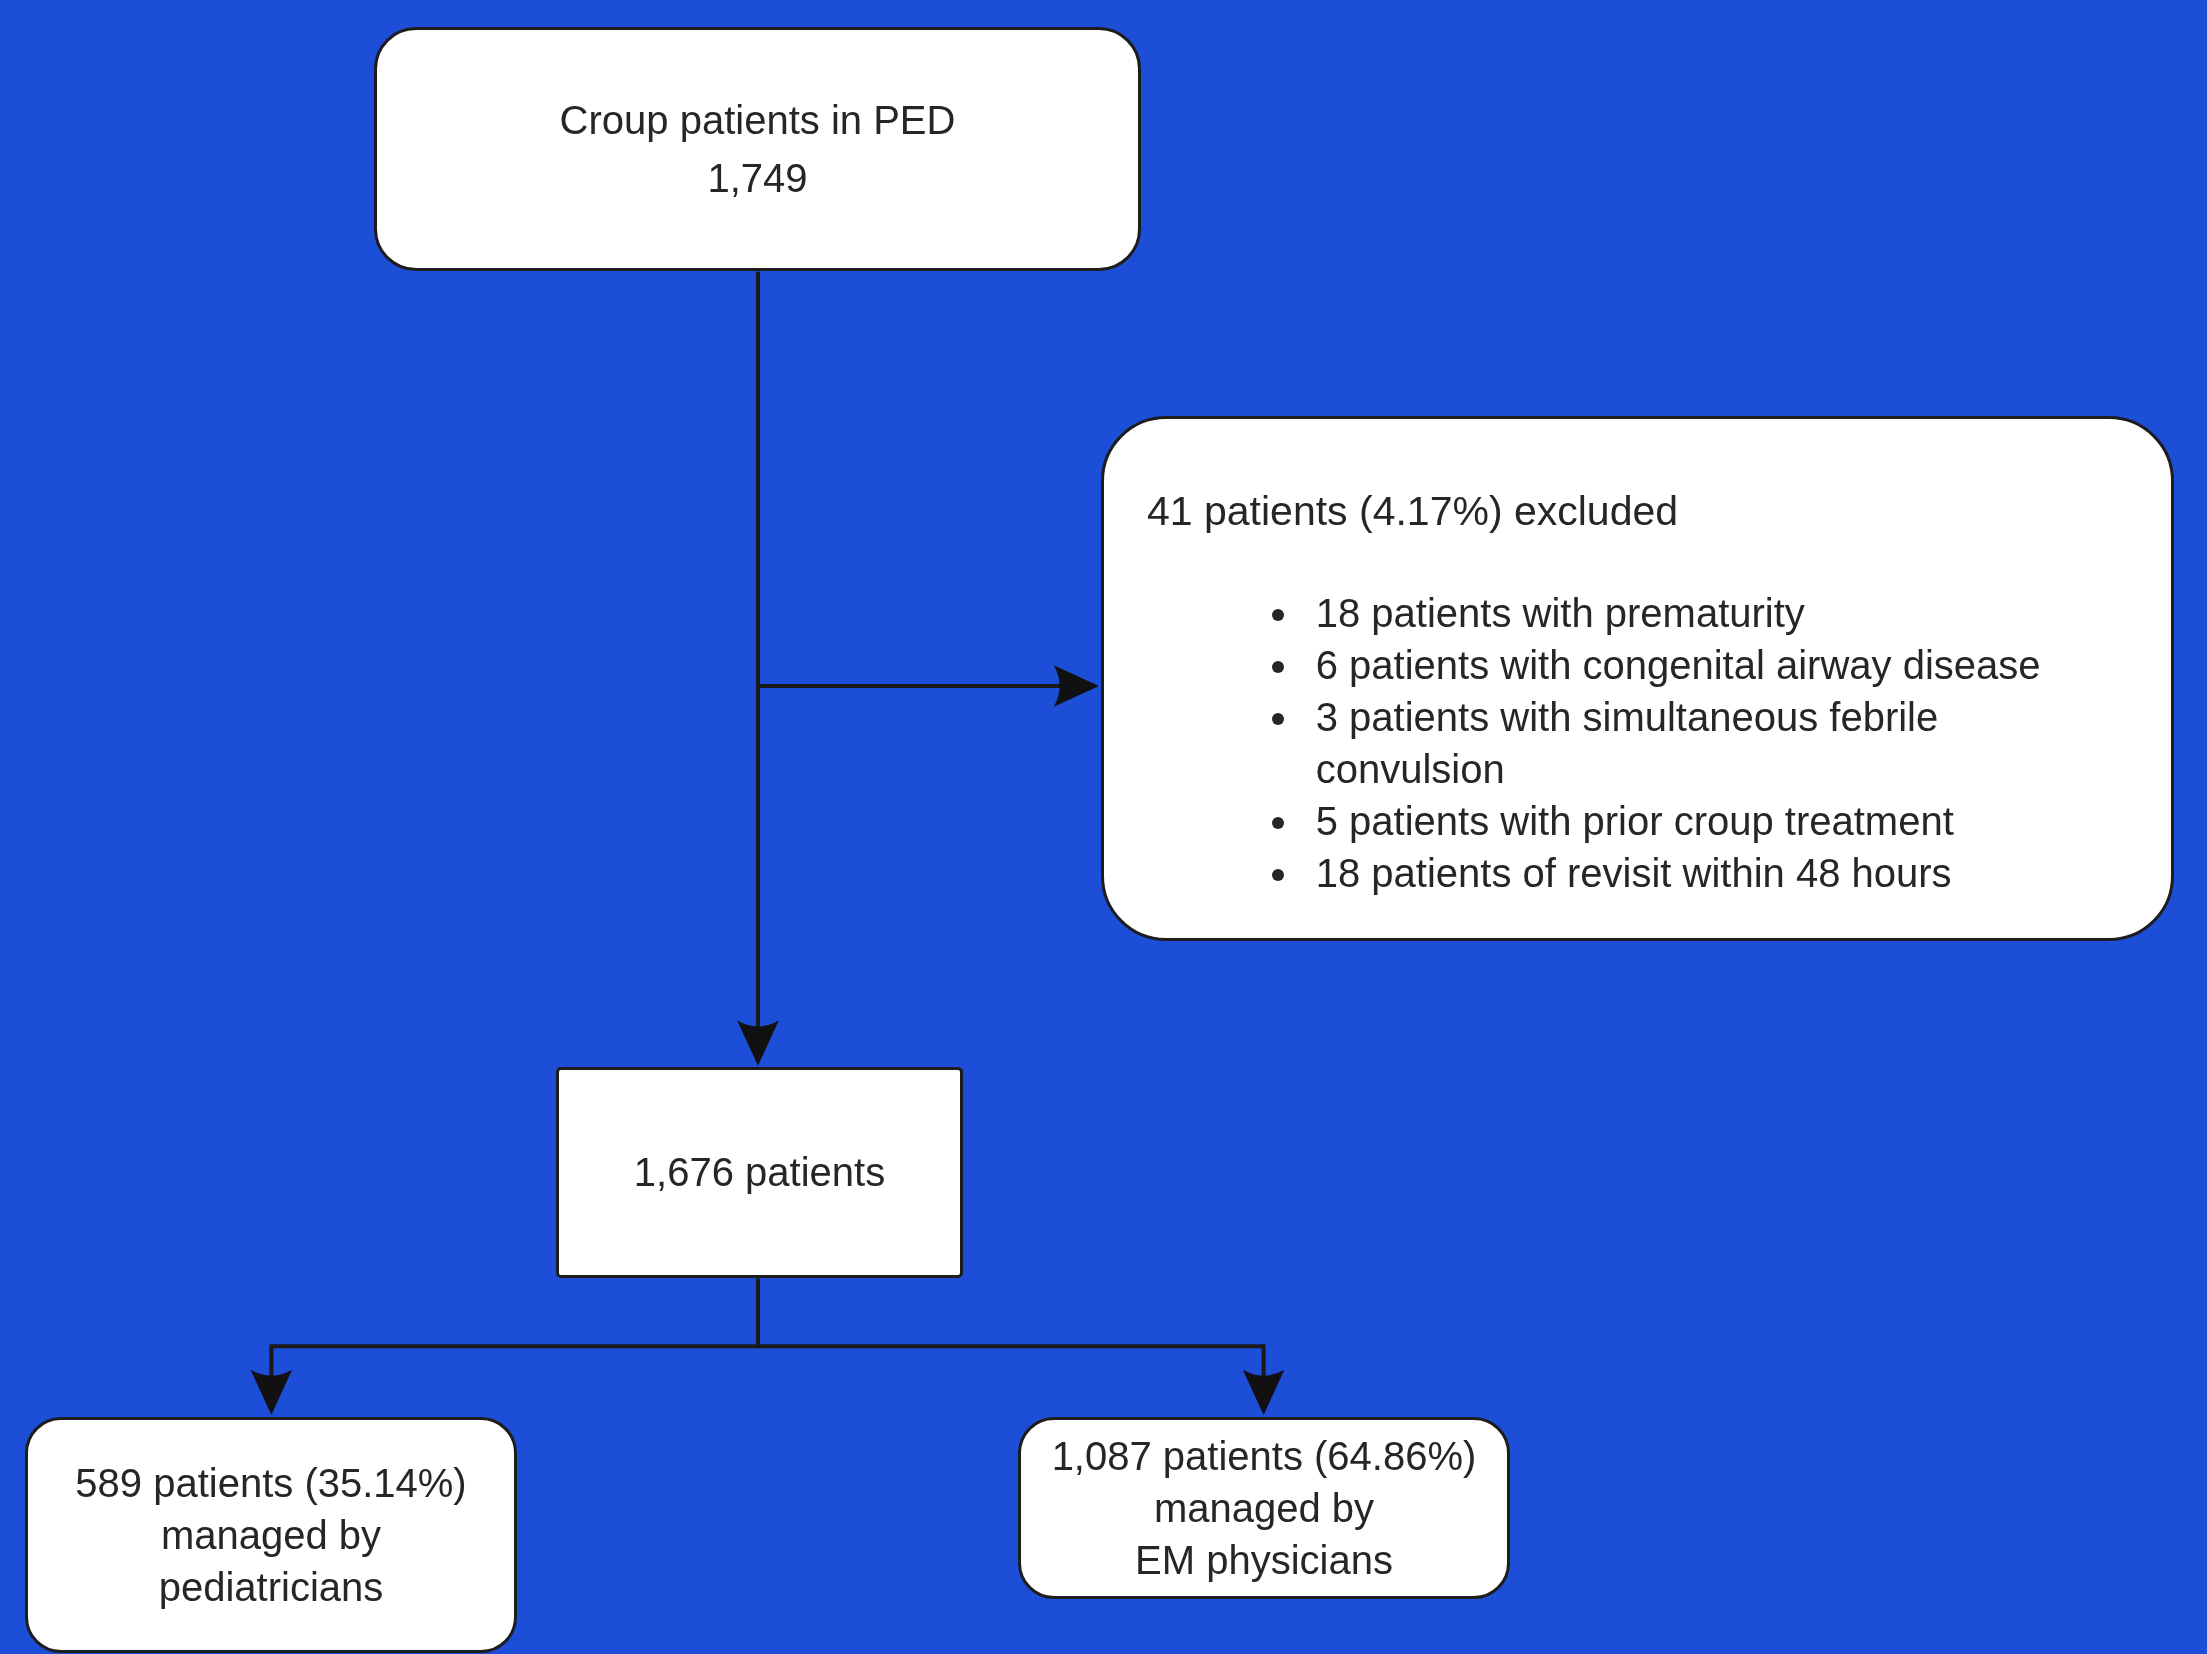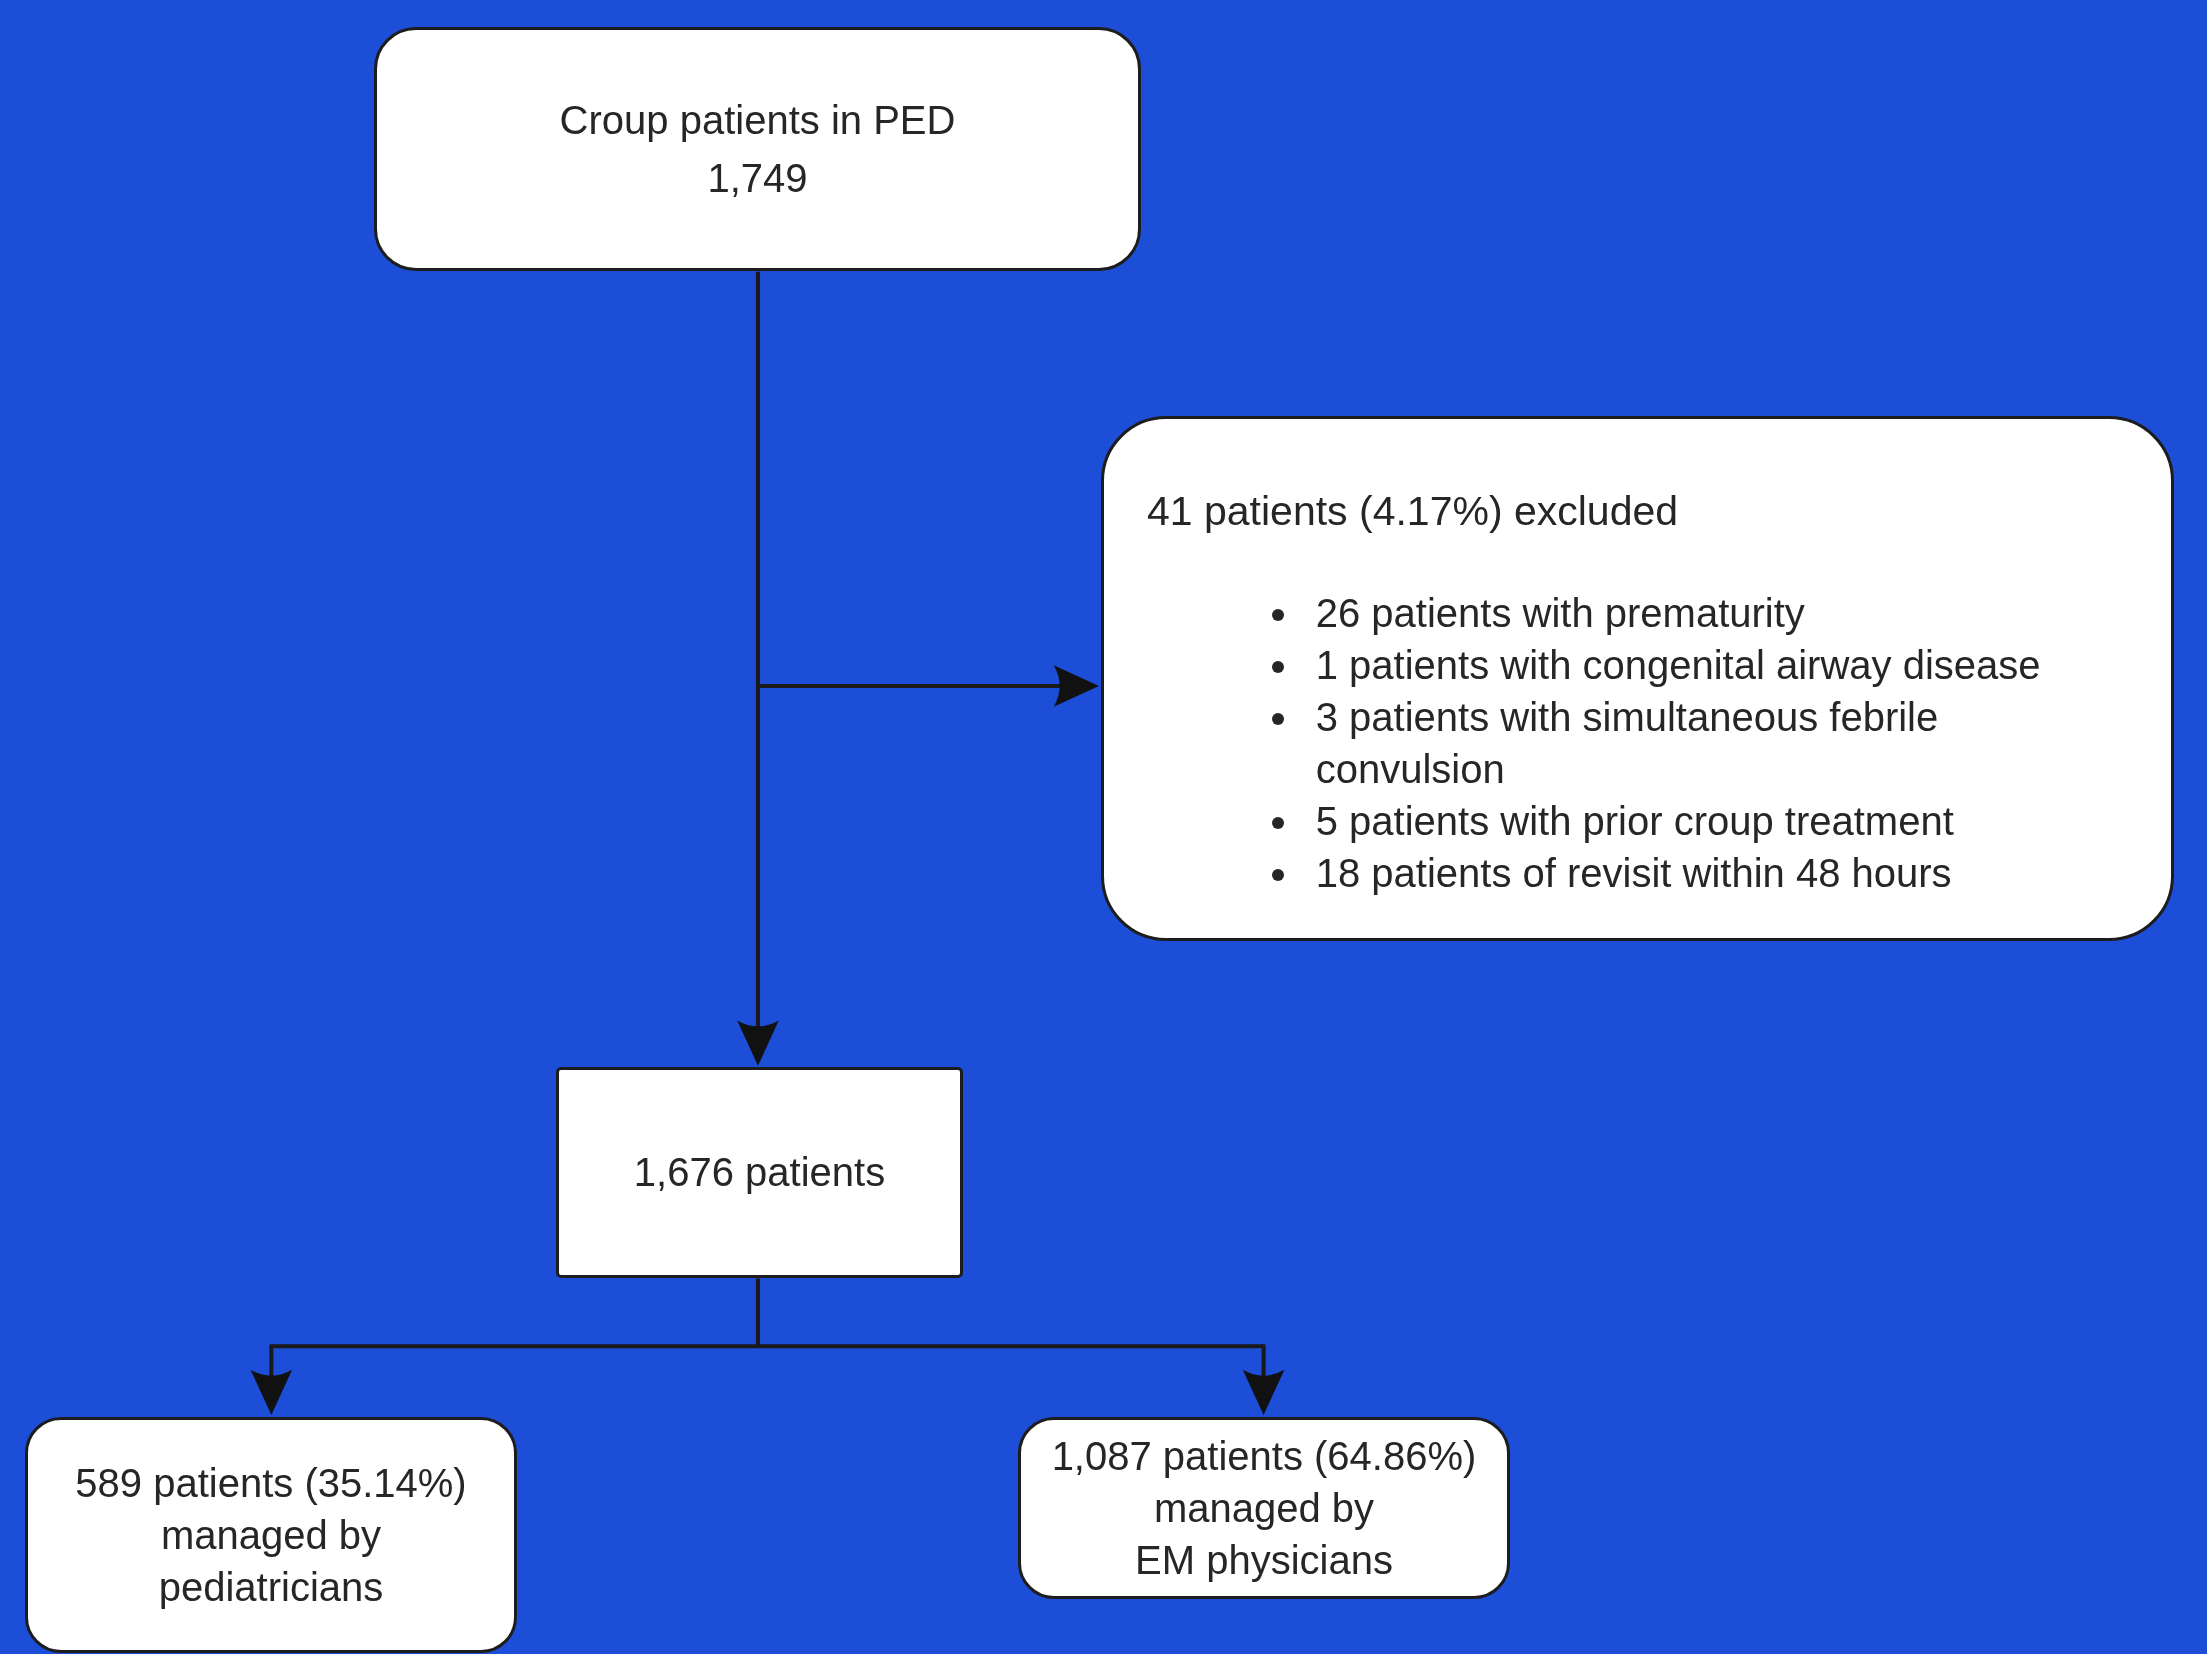--- a/index.html
+++ b/index.html
@@ -132,22 +132,22 @@
   </svg>
 
   <div class="node box-top centered">
     <span class="line">Croup patients in PED</span>
     <span class="line">1,749</span>
   </div>
 
   <div class="node box-excluded">
     <span class="excl-header">41 patients (4.17%) excluded</span>
     <ul>
-      <li>26 patients with prematurity</li>
-      <li>1 patients with congenital airway disease</li>
+      <li>18 patients with prematurity</li>
+      <li>6 patients with congenital airway disease</li>
       <li>3 patients with simultaneous febrile convulsion</li>
       <li>5 patients with prior croup treatment</li>
       <li>18 patients of revisit within 48 hours</li>
     </ul>
   </div>
 
   <div class="node box-mid centered">
     <span class="line">1,676 patients</span>
   </div>
 

